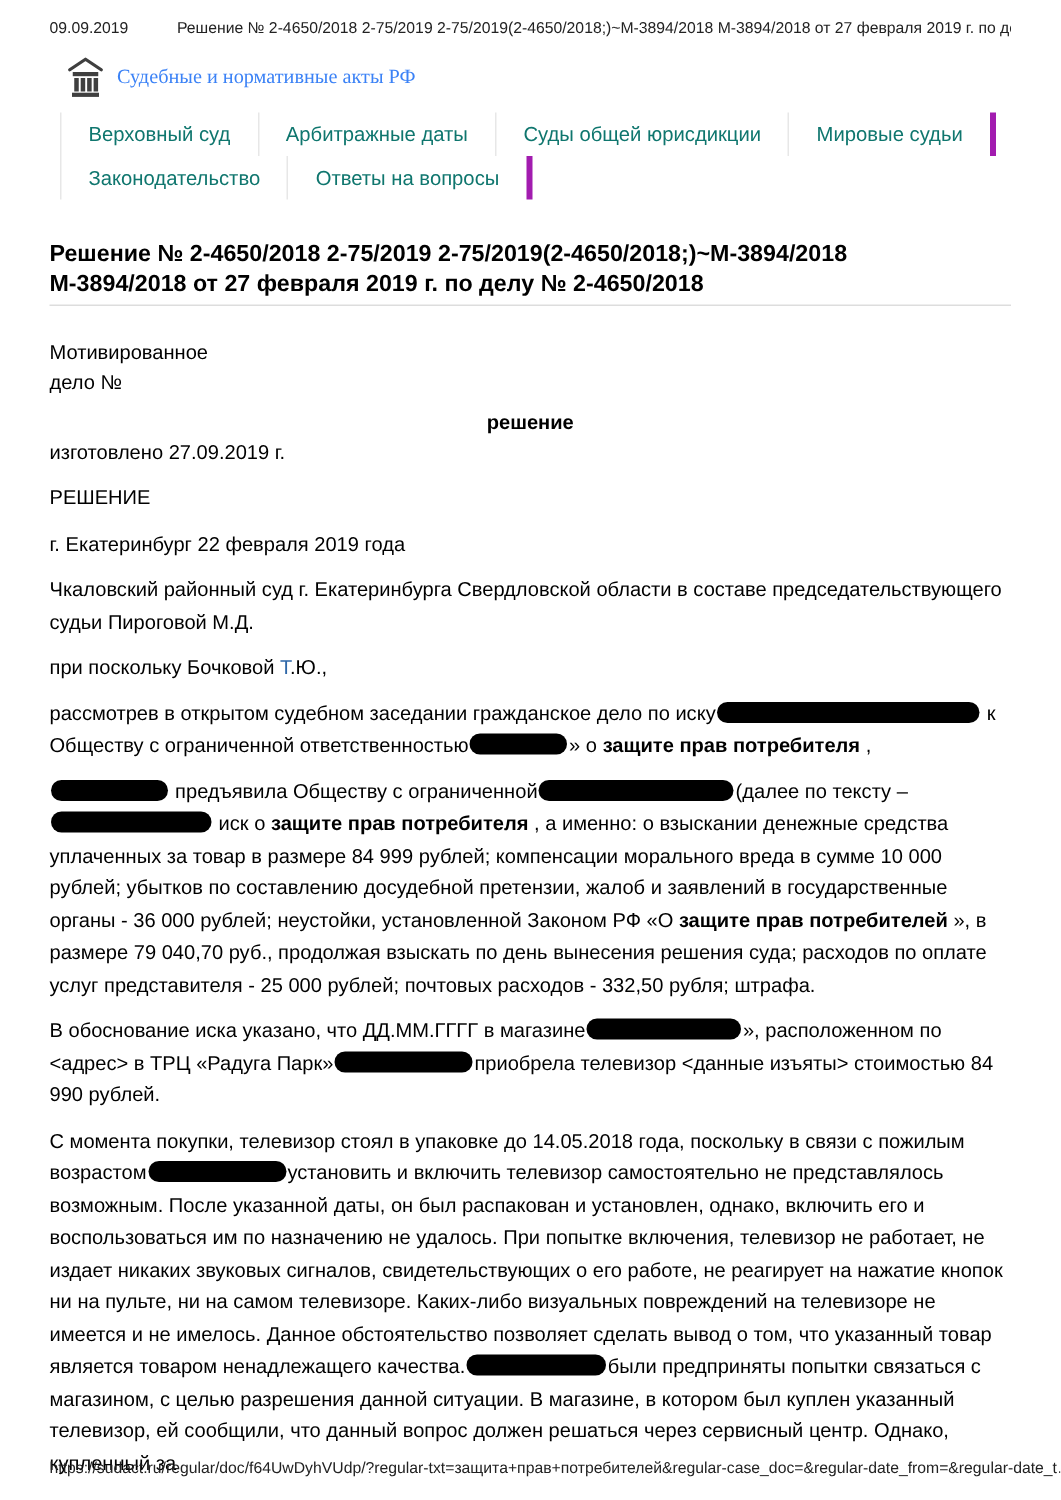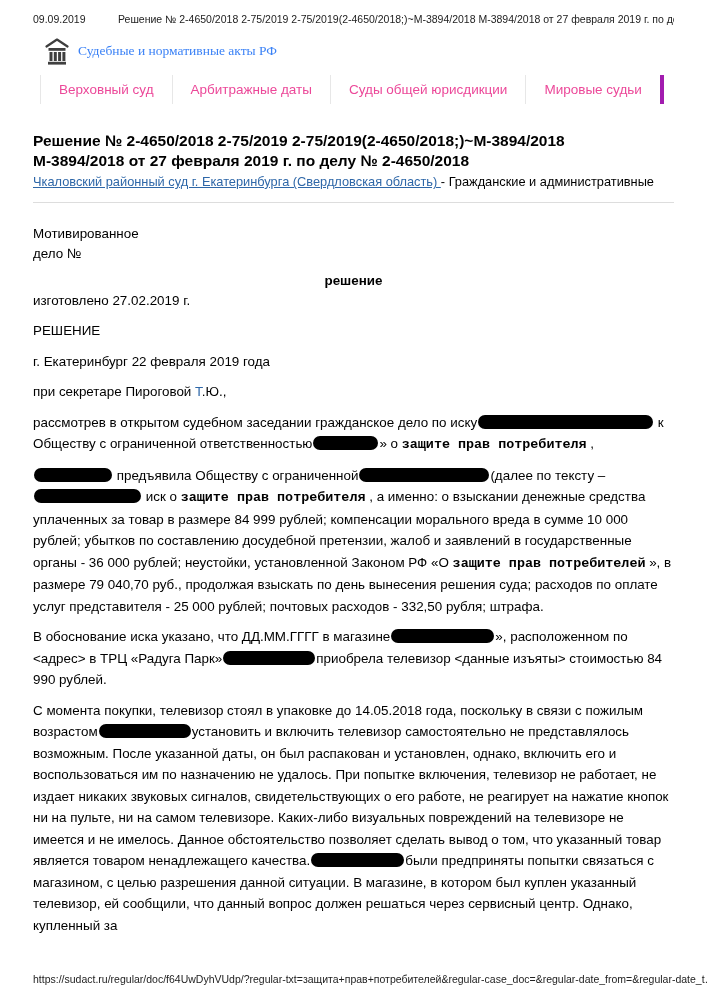--- a/index.html
+++ b/index.html
@@ -24,39 +24,39 @@
   }
   
   .site-logo {
     margin:37px 0 0 45px; display:flex; align-items:center; gap:9px; width:max-content; cursor:pointer;
   }
   .logo-icon { width:24px; height:28px; display:inline-block; }
   .logo-text { font-family:"Liberation Serif", serif; font-size:13.5px; color:#3b82f6; }
   nav { margin:10px 0 0 40px; }
   .nav-row { display:flex; }
   .nav-item {
-    font-size:13.5px; color:#ec4899; padding:7px 18px;
+    font-size:13.5px; color:#0f766e; padding:7px 18px;
     border-left:1px solid #e7e7e7; cursor:pointer; white-space:nowrap;
   }
   .nav-item:last-child { border-right:4px solid #a21caf; }
   
   main { margin:27px 33px 0 33px; }
   h1 {
     font-size:15.5px; font-weight:700; line-height:1.3; color:#000;
     max-width:610px; margin-bottom:3px;
   }
   .court-line { font-size:12.8px; margin-bottom:13px; }
   .court-link { color:#2e67a8; text-decoration:underline; cursor:pointer; }
   .divider { border:none; border-top:1px solid #ddd; margin:0 0 23px 0; }
   .doc-body { font-size:13.4px; line-height:21.5px; }
   .doc-body p.para { margin:0 0 9px 0; }
   .doc-body p.tight { margin-bottom:0; line-height:16.5px; }
   .doc-body p.center { text-align:center; }
   .doc-body p.bold { font-weight:700; }
-  .seg-bold { font-weight:700;font-family:Liberation Mono, monospace; }
+  .seg-bold { font-weight:700; }
   .seg-link { color:#2e67a8; cursor:pointer; }
   .redact {
     display:inline-block; height:14px; background:#000;
     border-radius:7px; vertical-align:-2px; margin:0 1px;
   }
 </style>
 </head>
 <body>
 
 <div class="page">
@@ -81,36 +81,38 @@
     <span class="logo-text">Судебные и нормативные акты РФ</span>
   </div>
 
   <nav>
     <div class="nav-row" id="nav-row-1">
         <span class="nav-item">Верховный суд</span>
         <span class="nav-item">Арбитражные даты</span>
         <span class="nav-item">Суды общей юрисдикции</span>
         <span class="nav-item">Мировые судьи</span>
       </div>
+    <div class="nav-row" id="nav-row-2">
+        <span class="nav-item">Законодательство</span>
+        <span class="nav-item">Ответы на вопросы</span>
+      </div>
   </nav>
 
   <main>
     <h1>Решение № 2-4650/2018 2-75/2019 2-75/2019(2-4650/2018;)~М-3894/2018 М-3894/2018 от 27 февраля 2019 г. по делу № 2-4650/2018</h1>
-    <div class="court-line">
-      <a class="court-link">Чкаловский районный суд г. Екатеринбурга (Свердловская область) </a><span>- Гражданские и административные</span>
-    </div>
     <hr class="divider">
     <div class="doc-body" id="doc-body">
         <p class="para tight"><span>Мотивированное</span></p>
         <p class="para"><span>дело №</span></p>
         <p class="para center bold tight"><span>решение</span></p>
-        <p class="para"><span>изготовлено 27.02.2019 г.</span></p>
+        <p class="para"><span>изготовлено 27.09.2019 г.</span></p>
         <p class="para"><span>РЕШЕНИЕ</span></p>
         <p class="para"><span>г. Екатеринбург 22 февраля 2019 года</span></p>
-        <p class="para"><span>при секретаре Пироговой </span><span class="seg-link">Т</span><span>.Ю.,</span></p>
+        <p class="para"><span>Чкаловский районный суд г. Екатеринбурга Свердловской области в составе председательствующего судьи Пироговой М.Д.</span></p>
+        <p class="para"><span>при поскольку Бочковой </span><span class="seg-link">Т</span><span>.Ю.,</span></p>
         <p class="para"><span>рассмотрев в открытом судебном заседании гражданское дело по иску</span><span class="redact" style="width: 175px;"></span><span> к Обществу с ограниченной ответственностью</span><span class="redact" style="width: 65px;"></span><span>» о </span><span class="seg-bold">защите прав потребителя</span><span> ,</span></p>
         <p class="para"><span class="redact" style="width: 78px;"></span><span> предъявила Обществу с ограниченной</span><span class="redact" style="width: 130px;"></span><span>(далее по тексту –</span><span class="redact" style="width: 107px;"></span><span> иск о </span><span class="seg-bold">защите прав потребителя</span><span> , а именно: о взыскании денежные средства уплаченных за товар в размере 84 999 рублей; компенсации морального вреда в сумме 10 000 рублей; убытков по составлению досудебной претензии, жалоб и заявлений в государственные органы - 36 000 рублей; неустойки, установленной Законом РФ «О </span><span class="seg-bold">защите прав потребителей</span><span> », в размере 79 040,70 руб., продолжая взыскать по день вынесения решения суда; расходов по оплате услуг представителя - 25 000 рублей; почтовых расходов - 332,50 рубля; штрафа.</span></p>
         <p class="para"><span>В обоснование иска указано, что ДД.ММ.ГГГГ в магазине</span><span class="redact" style="width: 103px;"></span><span>», расположенном по &lt;адрес&gt; в ТРЦ «Радуга Парк»</span><span class="redact" style="width: 92px;"></span><span>приобрела телевизор &lt;данные изъяты&gt; стоимостью 84 990 рублей.</span></p>
         <p class="para"><span>С момента покупки, телевизор стоял в упаковке до 14.05.2018 года, поскольку в связи с пожилым возрастом</span><span class="redact" style="width: 92px;"></span><span>установить и включить телевизор самостоятельно не представлялось возможным. После указанной даты, он был распакован и установлен, однако, включить его и воспользоваться им по назначению не удалось. При попытке включения, телевизор не работает, не издает никаких звуковых сигналов, свидетельствующих о его работе, не реагирует на нажатие кнопок ни на пульте, ни на самом телевизоре. Каких-либо визуальных повреждений на телевизоре не имеется и не имелось. Данное обстоятельство позволяет сделать вывод о том, что указанный товар является товаром ненадлежащего качества.</span><span class="redact" style="width: 93px;"></span><span>были предприняты попытки связаться с магазином, с целью разрешения данной ситуации. В магазине, в котором был куплен указанный телевизор, ей сообщили, что данный вопрос должен решаться через сервисный центр. Однако, купленный за</span></p>
       </div>
   </main>
 
   <div class="print-footer">
     <span>https://sudact.ru/regular/doc/f64UwDyhVUdp/?regular-txt=защита+прав+потребителей&amp;regular-case_doc=&amp;regular-date_from=&amp;regular-date_t…</span>
 

